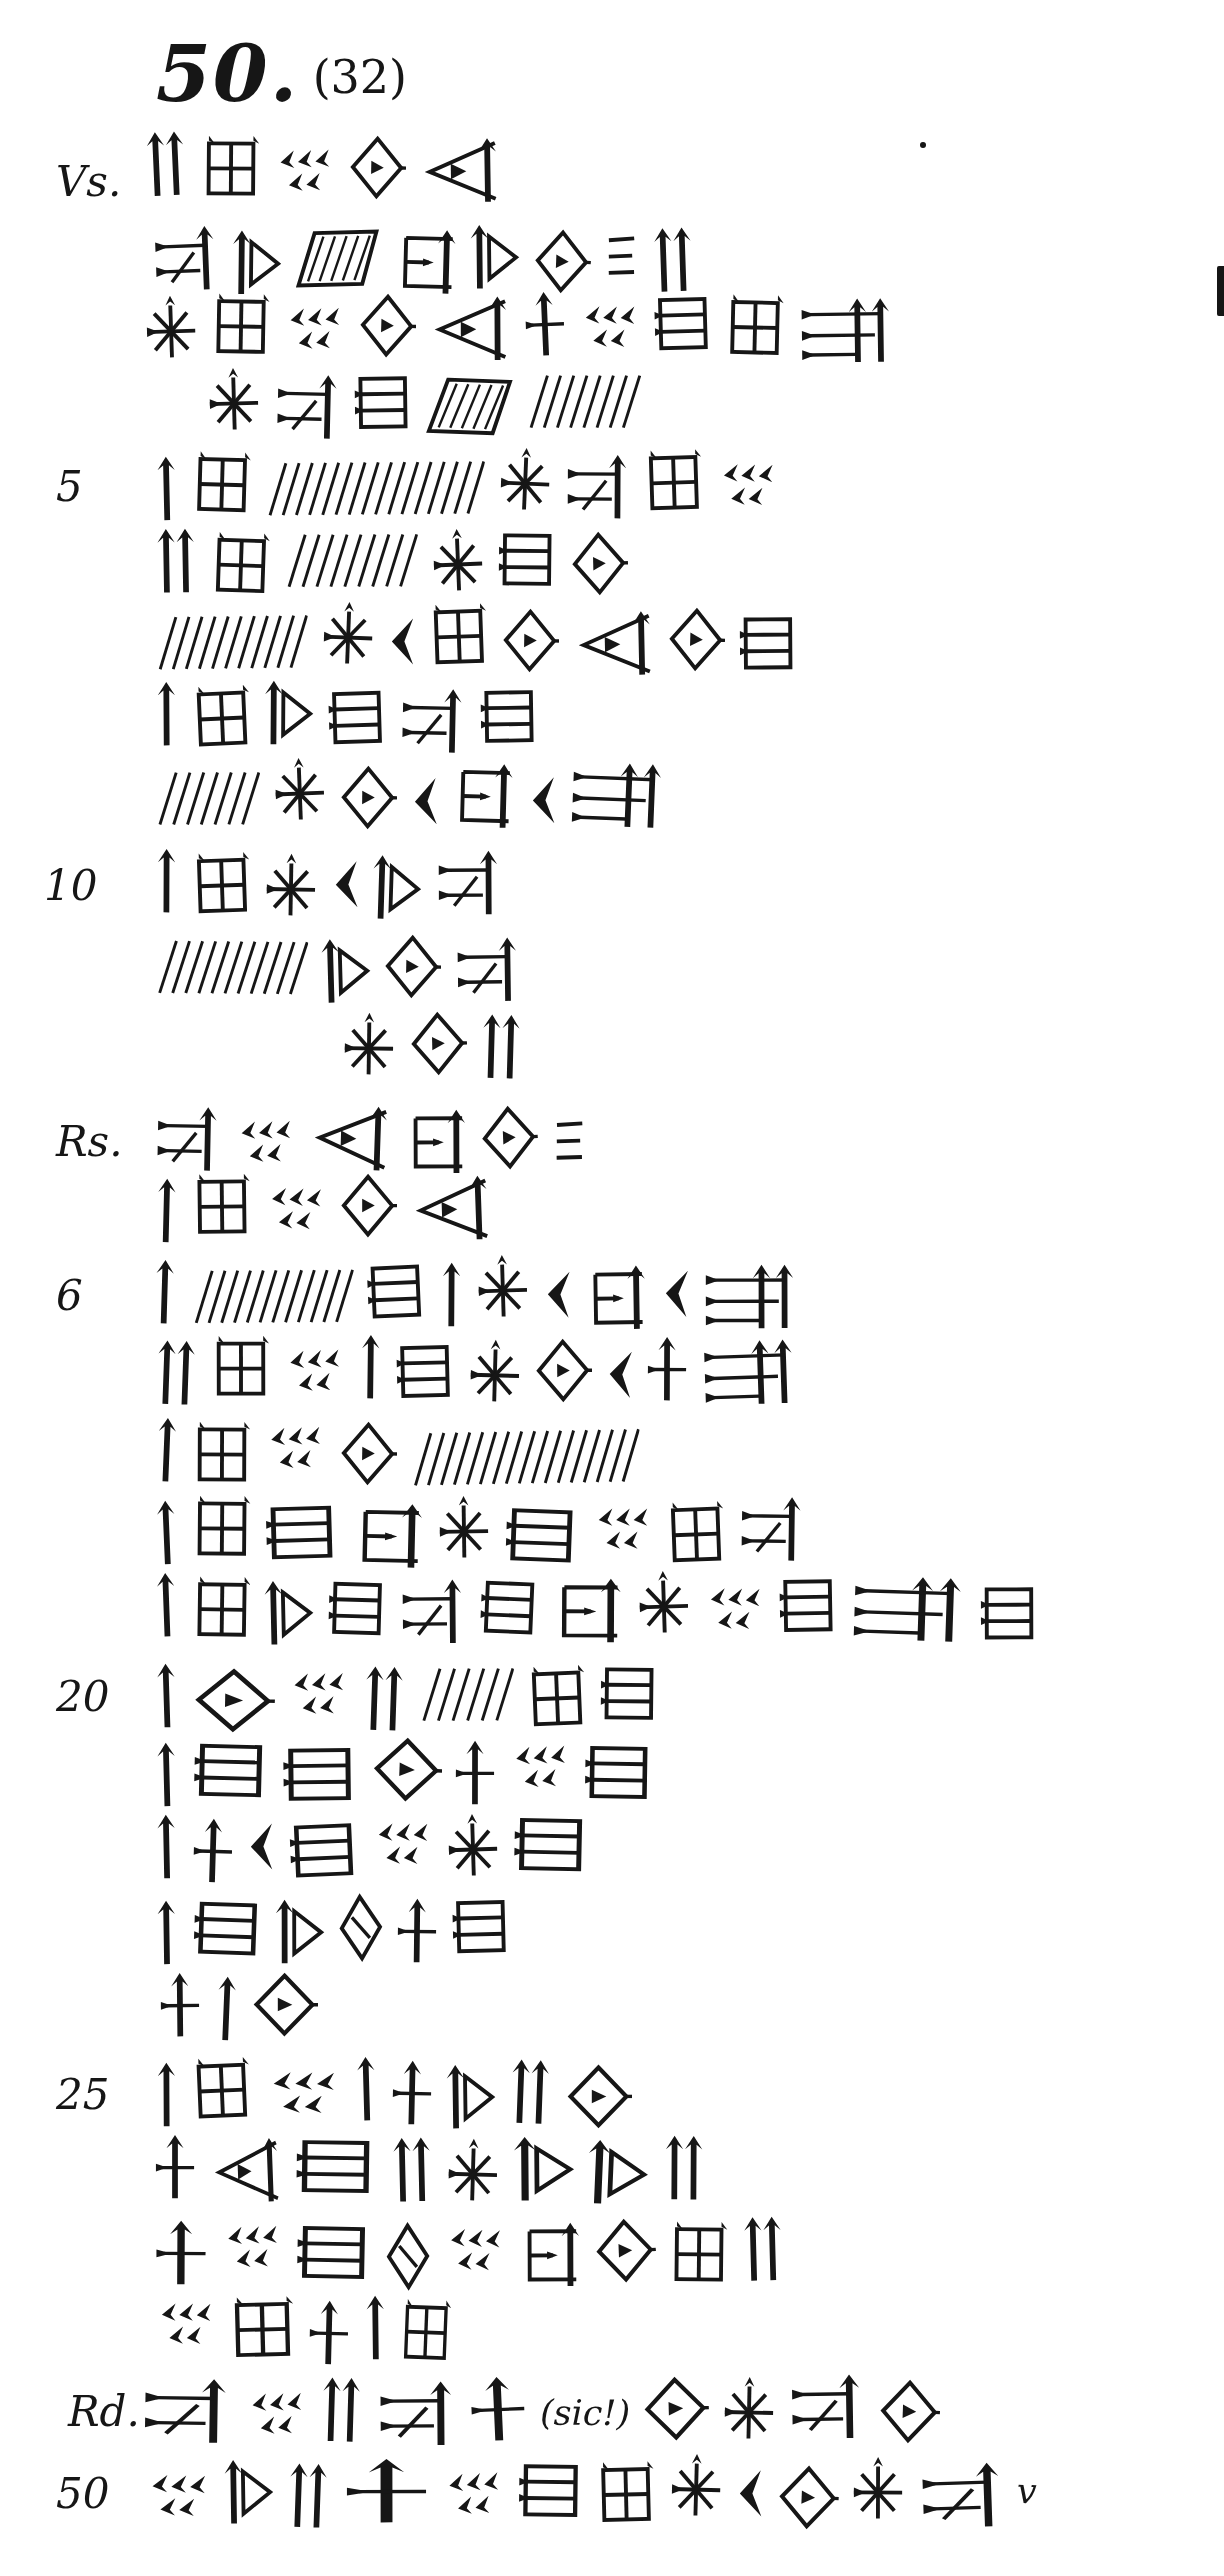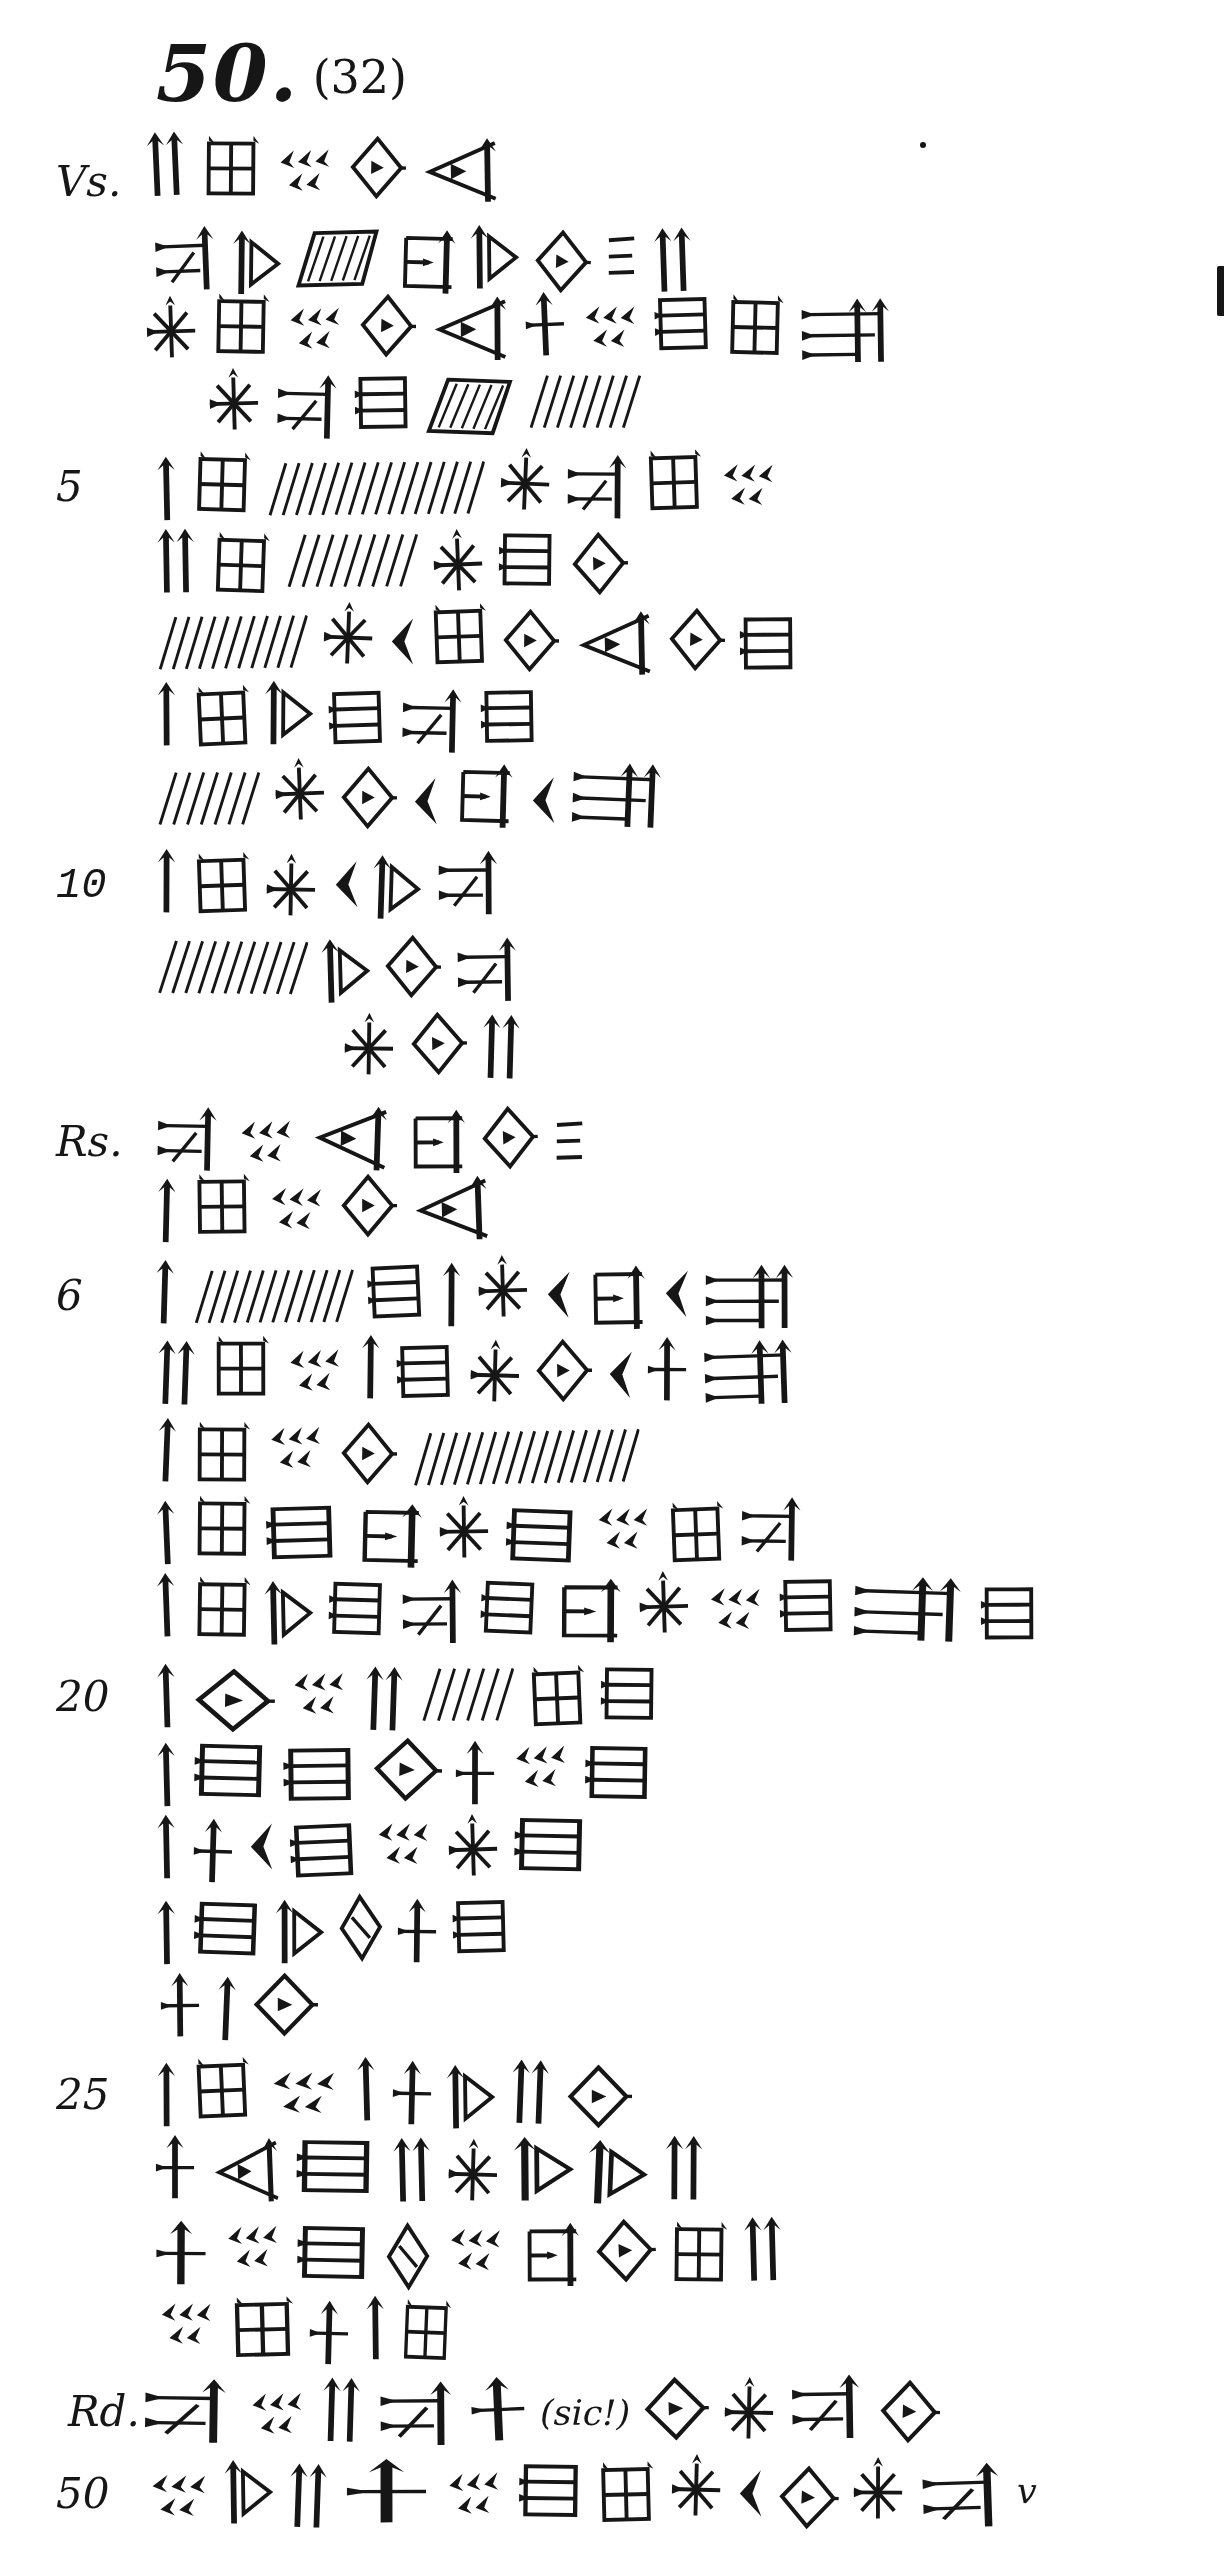--- a/index.html
+++ b/index.html
@@ -666,21 +666,21 @@
             <path d="M62 5 L71 19 L65 14 L65 71 L59 71 L59 14 L53 19 Z" fill="currentColor"></path>
             <path d="M86 5 L95 19 L89 14 L89 71 L83 71 L83 14 L77 19 Z" fill="currentColor"></path>
             <g stroke="currentColor" stroke-width="3.5">
               <line x1="12" y1="21" x2="88" y2="21"></line>
               <line x1="12" y1="43" x2="80" y2="43"></line>
               <line x1="12" y1="63" x2="60" y2="63"></line>
             </g>
           </svg>
         </span>
       </div>
-      <div class="lbl" style="left: 56px; top: 865px; font-family: Liberation Mono, monospace;">10</div>
+      <div class="lbl" style="left: 44px; top: 865px;">10</div>
       <div class="row" style="left: 154px; top: 848px;">
         <span class="tok" style="transform: rotate(0.2deg) translateY(-3.9px);">
           <svg width="25" height="75" viewBox="0 0 26 78" preserveAspectRatio="none">
             <path d="M13 5 L22 19 L16 14 L16 71 L10 71 L10 14 L4 19 Z" fill="currentColor"></path>
           </svg>
         </span>
         <span class="tok" style="transform: rotate(-1.9deg) translateY(0px);">
           <svg width="60" height="75" viewBox="0 0 62 78" preserveAspectRatio="none">
             <g stroke="currentColor" stroke-width="4" fill="none">
               <rect x="8" y="13" width="46" height="52"></rect>

